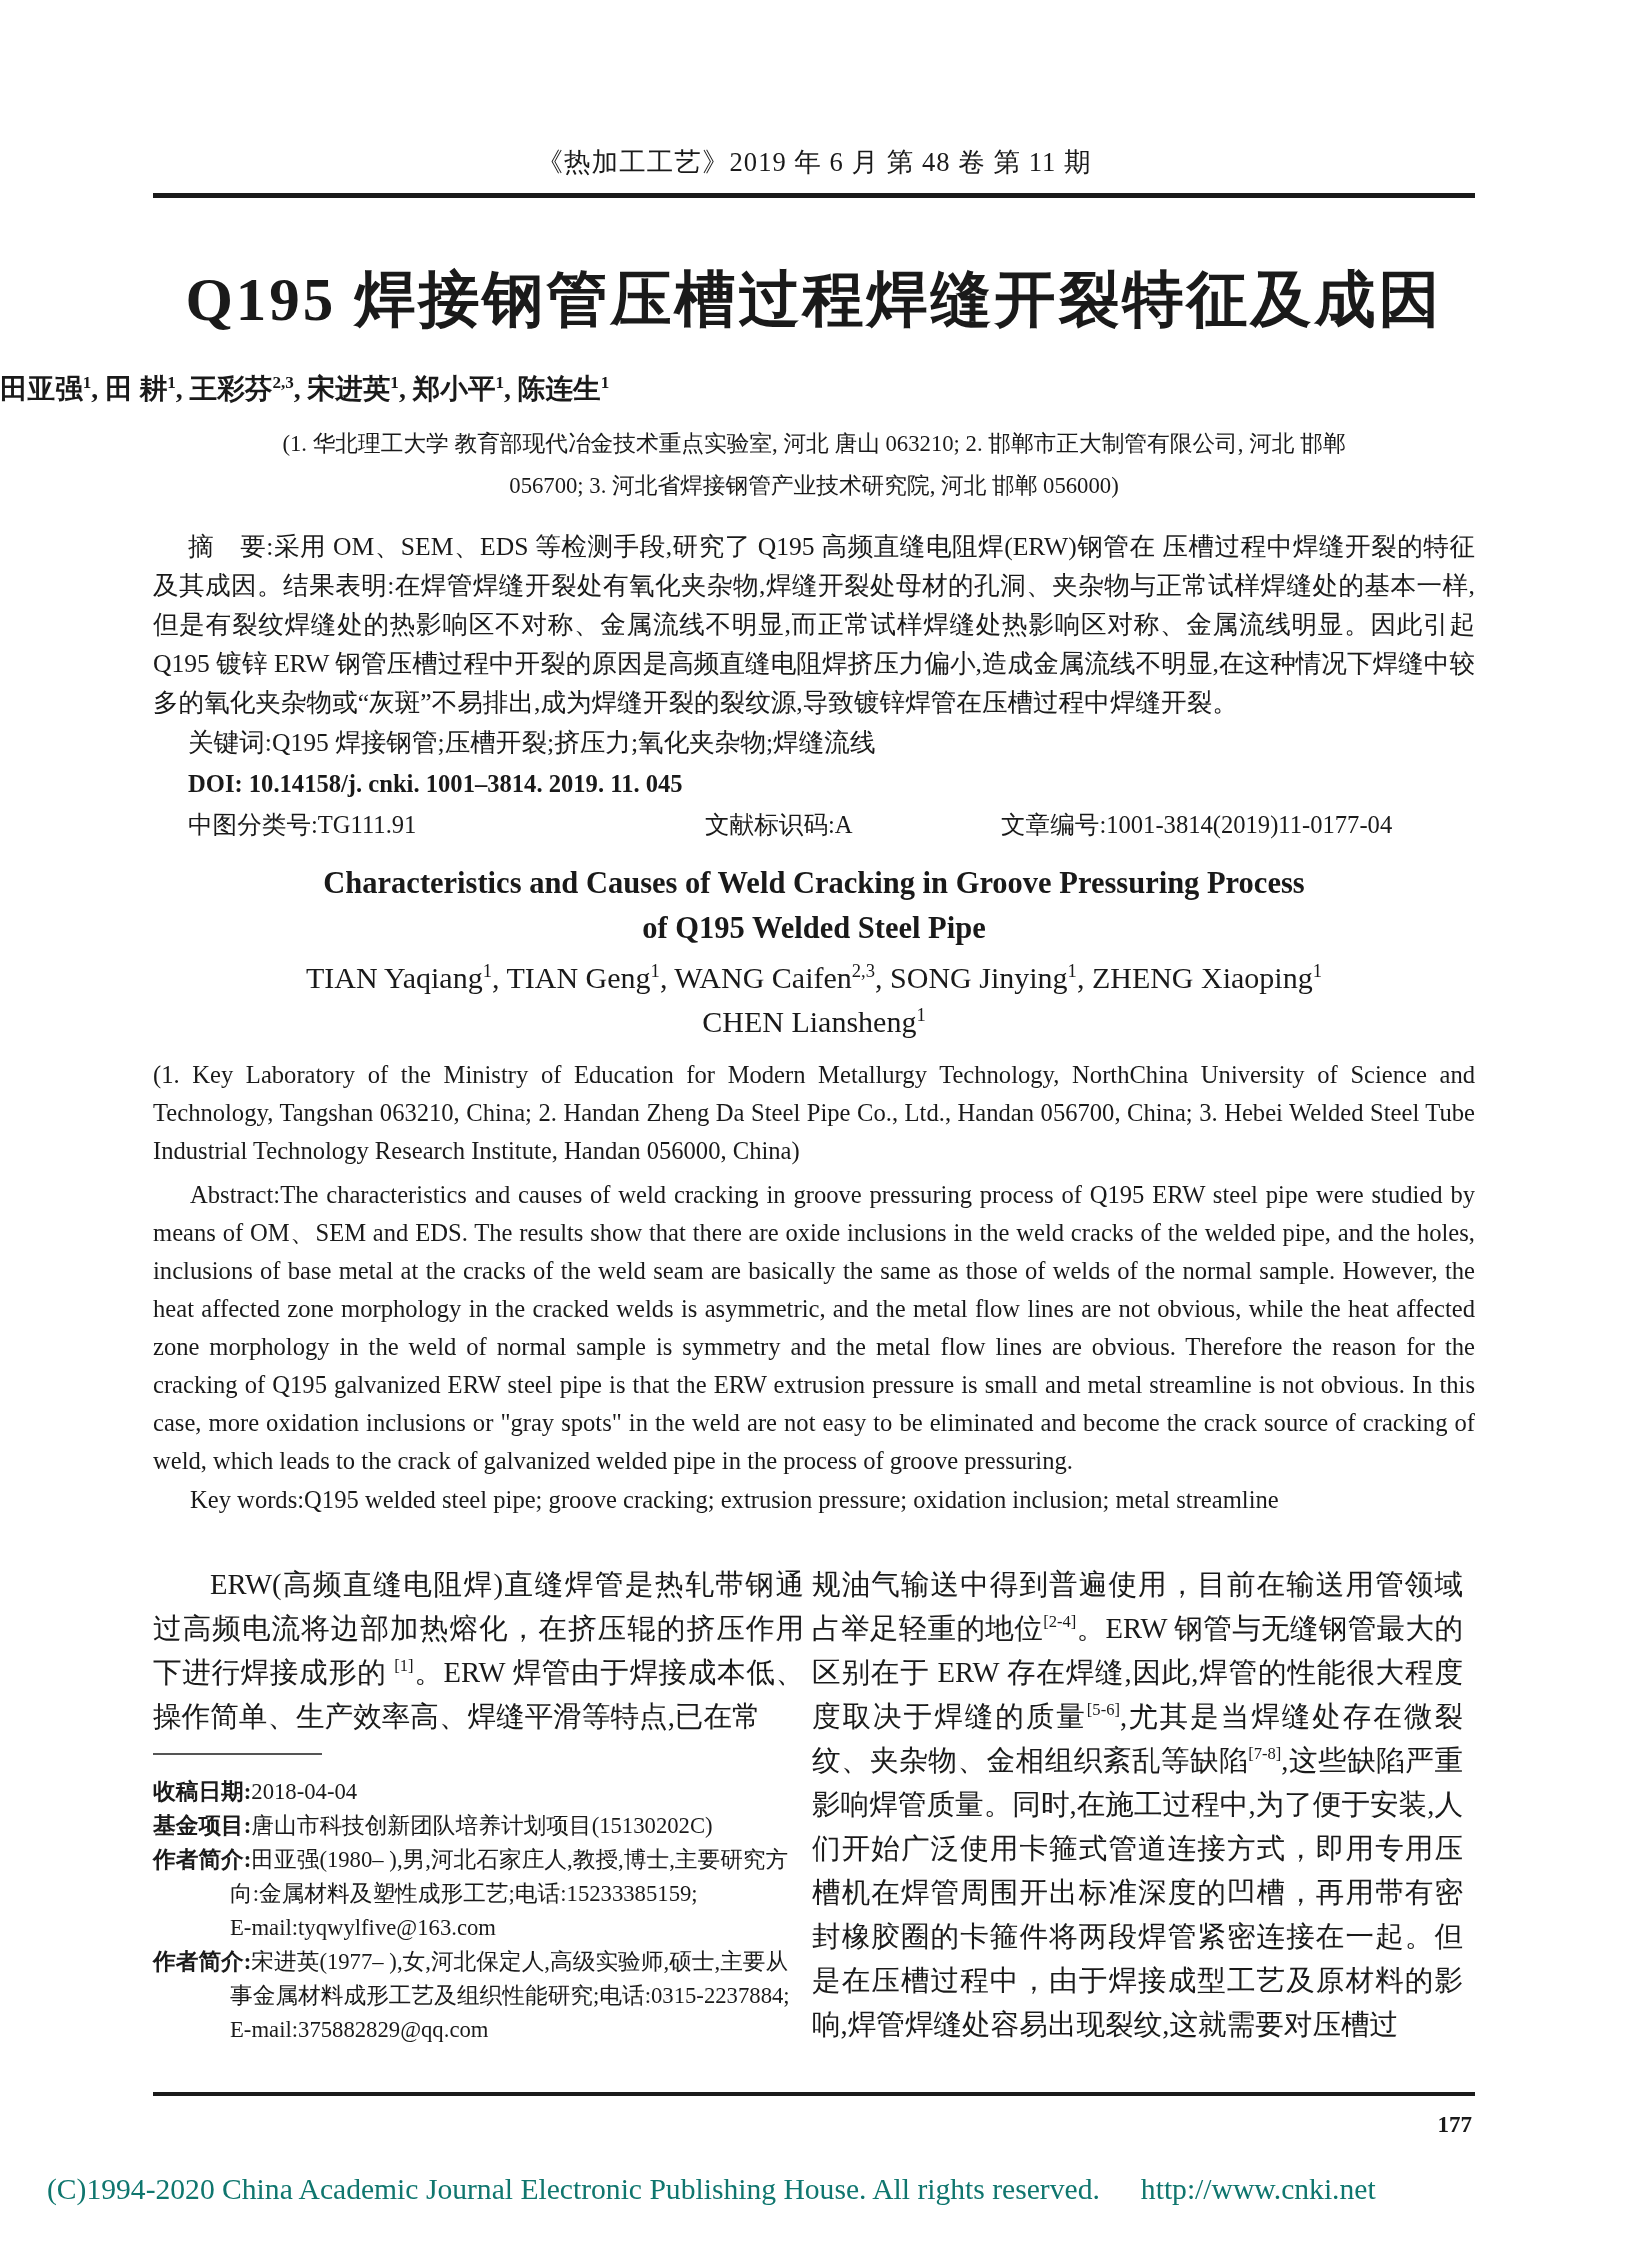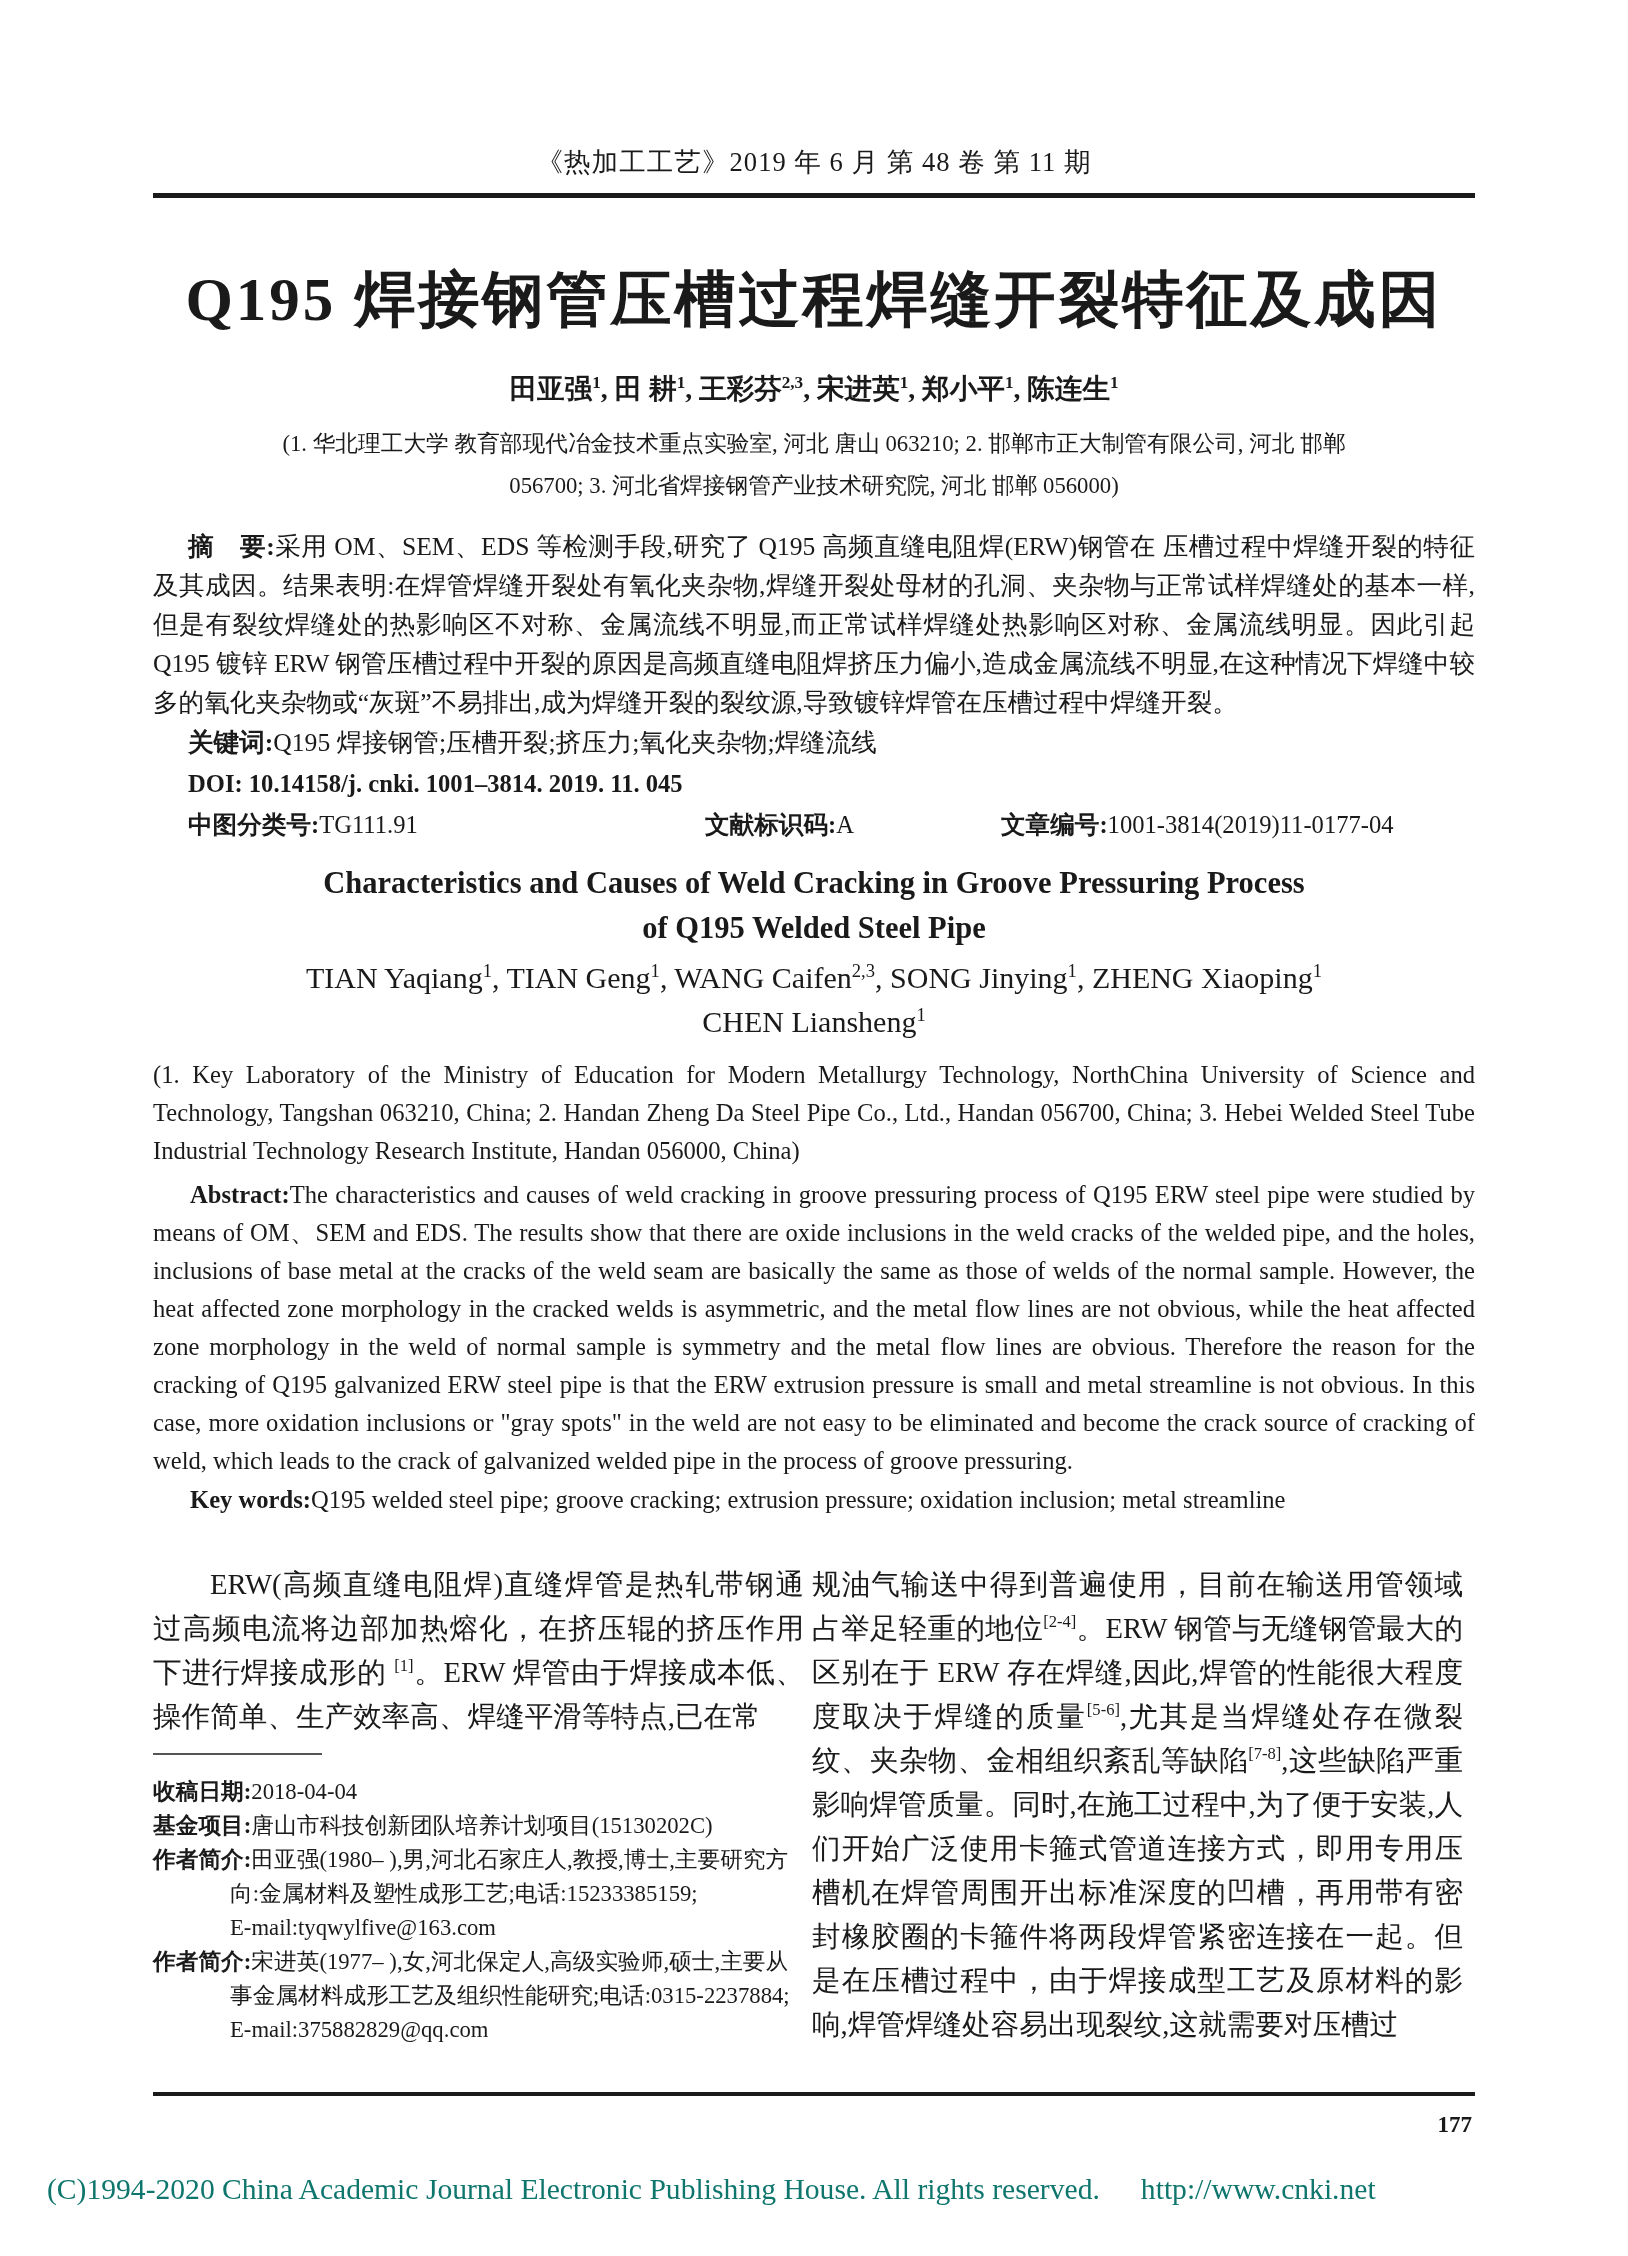--- a/index.html
+++ b/index.html
@@ -7,25 +7,25 @@
     position:relative;
     width:1628px;height:2257px;
     background:#ffffff;
     overflow:hidden;
     font-family:"Liberation Serif","DejaVu Serif",serif;
     color:#1a1a1a;
   }
   .journal-header{padding-top:144px;text-align:center;font-size:26.6px;letter-spacing:1px;}
   .rule-top{height:4.9px;background:#1a1a1a;margin:12.8px 153px 0 153px;}
   .title-cn{margin-top:61px;text-align:center;font-size:61px;font-weight:700;letter-spacing:3px;}
-  .authors-cn{margin-top:29.6px;text-align:center;font-size:27.6px;font-weight:700;}
+  .authors-cn{margin-top:29.6px;font-size:27.6px;font-weight:700;}
   .sup{font-size:0.62em;vertical-align:super;line-height:0;}
   .affil-cn{margin-top:15.8px;text-align:center;font-size:22.7px;line-height:42px;}
   .abstract-cn{margin:19.7px 153px 0 153px;font-size:25.6px;line-height:39px;text-align:justify;text-indent:35px;}
-  .b{font-weight:700;margin-top:43px;}
+  .b{font-weight:400;margin-top:43px;}
   .kw-cn{margin:0 153px;font-size:25.6px;line-height:41px;text-indent:35px;}
   .doi-line{margin:0 153px;font-size:24.6px;line-height:41px;text-indent:35px;font-weight:700;}
   .cls-row{margin:0 153px;font-size:24.6px;line-height:41px;display:flex;}
   .cls-item-1{padding-left:35px;width:552px;box-sizing:border-box;}
   .cls-item-2{width:296px;}
   .cls-item-3{flex:1;}
   .title-en{margin-top:15.8px;text-align:center;font-size:30.5px;line-height:45px;font-weight:700;}
   .authors-en{margin-top:5.9px;text-align:center;font-size:30px;line-height:44px;}
   .affil-en{margin:11.8px 153px 0 153px;font-size:24.6px;line-height:38px;text-align:justify;}
   .abstract-en{margin:5.9px 153px 0 153px;font-size:24.6px;line-height:38px;text-align:justify;text-indent:37px;}

